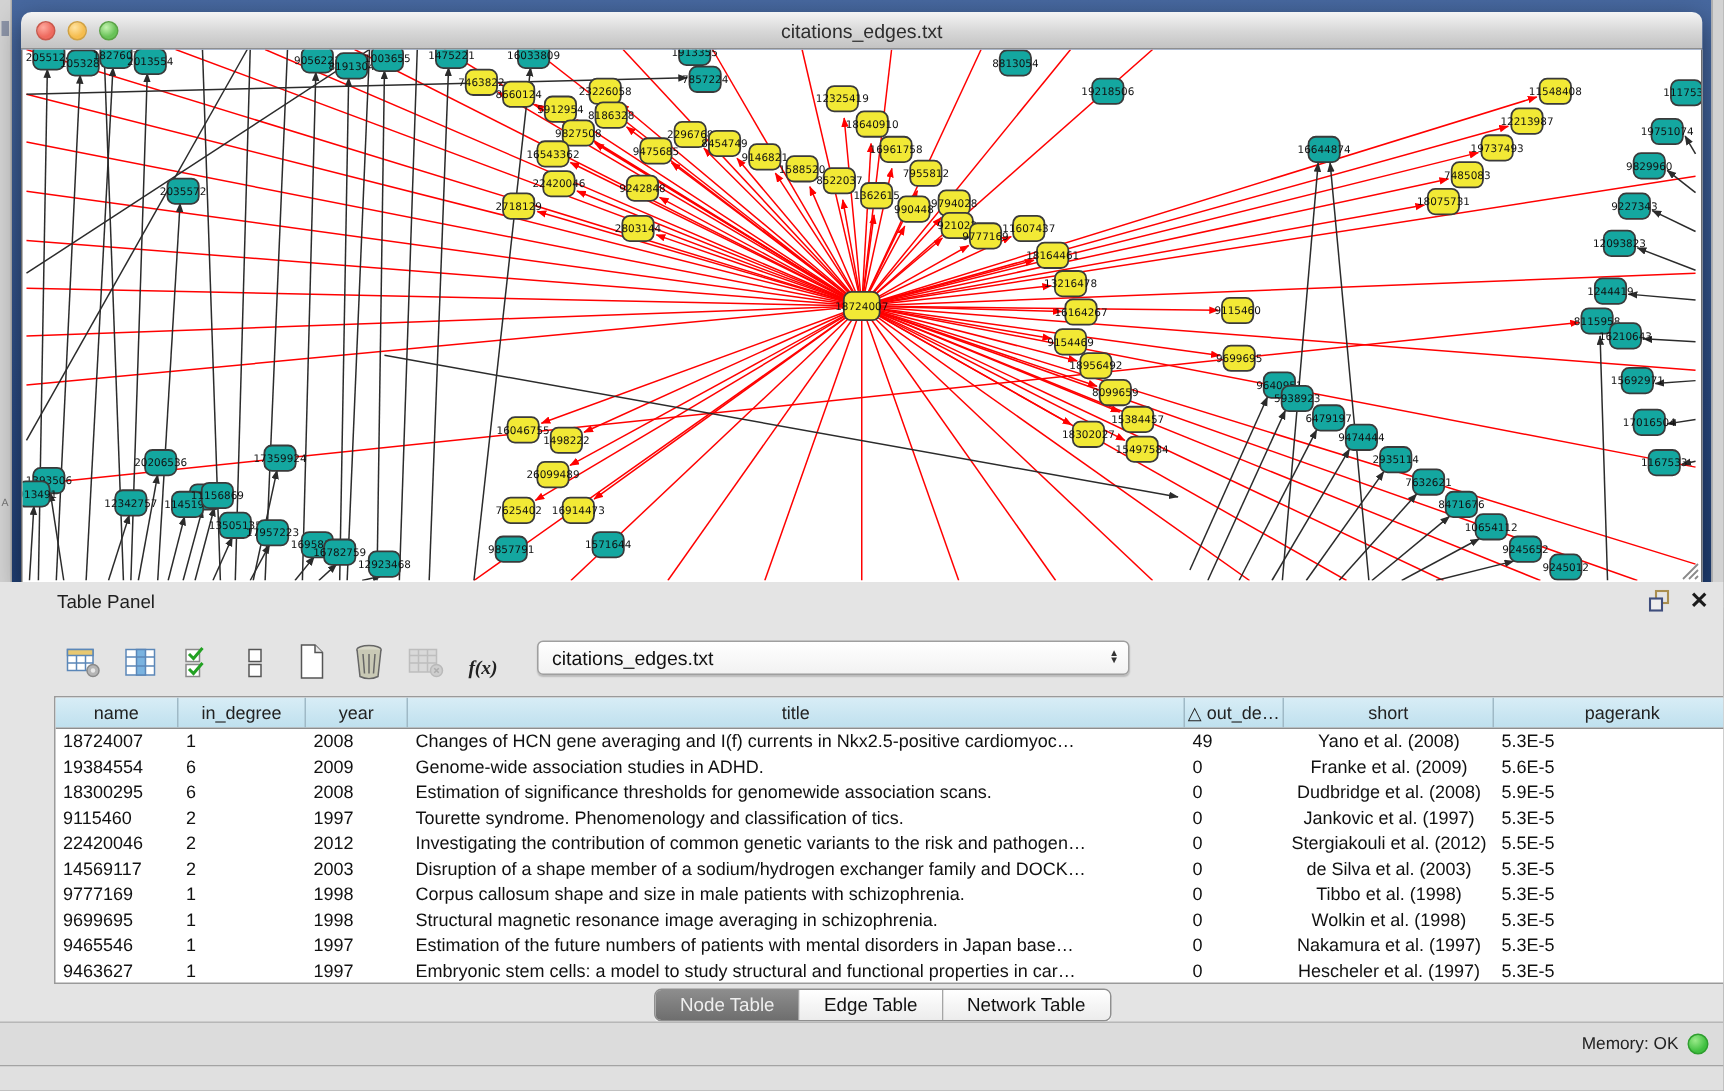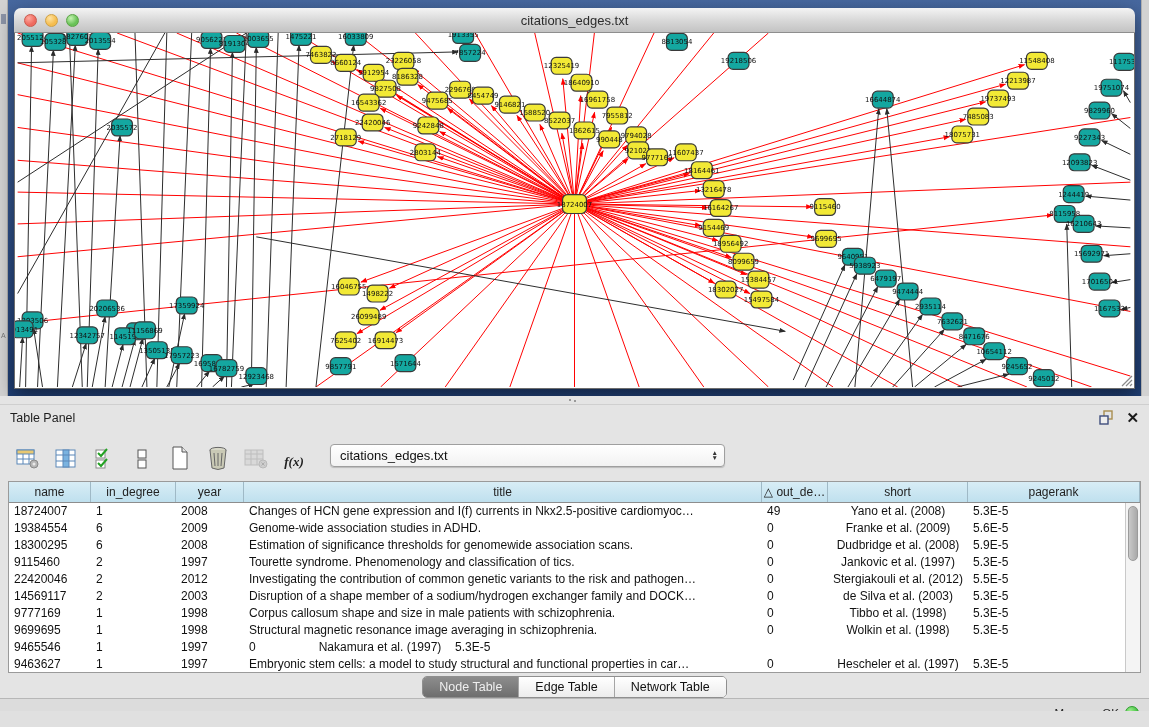--- a/index.html
+++ b/index.html
@@ -33,21 +33,21 @@
   .canvas svg.net { display:block; }
   .grip { position:absolute; right:1px; bottom:1px; }
 
   
   .splitter { position:absolute; left:0; top:396px; width:1149px; height:9px; background:#e4e4e4; border-bottom:1px solid #cfcfcf; }
   .splitter .dots { position:absolute; left:568px; top:2px; width:10px; height:5px;
                     background:radial-gradient(circle at 2px 2px,#9a9a9a 1px,transparent 1.5px),
                                radial-gradient(circle at 7px 3px,#9a9a9a 1px,transparent 1.5px); }
 
   
-  .table-panel { position:absolute; left:0; top:405px; width:1149px; height:322px; background:#e4e4e4; }
+  .table-panel { position:absolute; left:0; top:388px; width:1149px; height:322px; background:#e4e4e4;padding-left:28px; }
   .panel-titlebar { height:25px; display:flex; align-items:center; padding:0 10px; background:#e4e4e4; }
   .panel-title { font-size:12.5px; color:#1e1e1e; }
   .panel-tools { margin-left:auto; display:flex; align-items:center; gap:12px; }
   .close-x { font-size:15px; font-weight:bold; color:#1a1a1a; line-height:1; cursor:default; }
 
   .toolbar { height:51px; display:flex; align-items:center; padding:0 14px; gap:10px; }
   .tbtn { width:28px; height:28px; display:flex; align-items:flex-end; justify-content:center; }
   .fx { font-family:"Liberation Serif", serif; font-style:italic; font-size:13px; font-weight:bold; color:#222; }
   .combo { margin-left:12px; width:395px; height:23px; background:linear-gradient(#ffffff,#f2f2f2);
            border:1px solid #9f9f9f; border-radius:4px; display:flex; align-items:center;
@@ -758,21 +758,21 @@
         <div class="hc w3"><span>title</span></div>
         <div class="hc w4"><span>△</span> <span>out_de…</span></div>
         <div class="hc w5"><span>short</span></div>
         <div class="hc w6"><span>pagerank</span></div>
       </div>
       <div class="tbody" id="rows">
           <div class="trow">
             <div class="c w0">18724007</div>
             <div class="c w1">1</div>
             <div class="c w2">2008</div>
-            <div class="c w3">Changes of HCN gene expression and I(f) currents in Nkx2.5-positive cardiomyoc…</div>
+            <div class="c w3">Changes of HCN gene averaging and I(f) currents in Nkx2.5-positive cardiomyoc…</div>
             <div class="c w4">49</div>
             <div class="c w5 center">Yano et al. (2008)</div>
             <div class="c w6">5.3E-5</div>
           </div>
           <div class="trow">
             <div class="c w0">19384554</div>
             <div class="c w1">6</div>
             <div class="c w2">2009</div>
             <div class="c w3">Genome-wide association studies in ADHD.</div>
             <div class="c w4">0</div>
@@ -830,20 +830,21 @@
             <div class="c w2">1998</div>
             <div class="c w3">Structural magnetic resonance image averaging in schizophrenia.</div>
             <div class="c w4">0</div>
             <div class="c w5 center">Wolkin et al. (1998)</div>
             <div class="c w6">5.3E-5</div>
           </div>
           <div class="trow">
             <div class="c w0">9465546</div>
             <div class="c w1">1</div>
             <div class="c w2">1997</div>
+            <div class="c w3">Estimation of the future numbers of patients with mental disorders in Japan base…</div>
             <div class="c w4">0</div>
             <div class="c w5 center">Nakamura et al. (1997)</div>
             <div class="c w6">5.3E-5</div>
           </div>
           <div class="trow">
             <div class="c w0">9463627</div>
             <div class="c w1">1</div>
             <div class="c w2">1997</div>
             <div class="c w3">Embryonic stem cells: a model to study structural and functional properties in car…</div>
             <div class="c w4">0</div>

